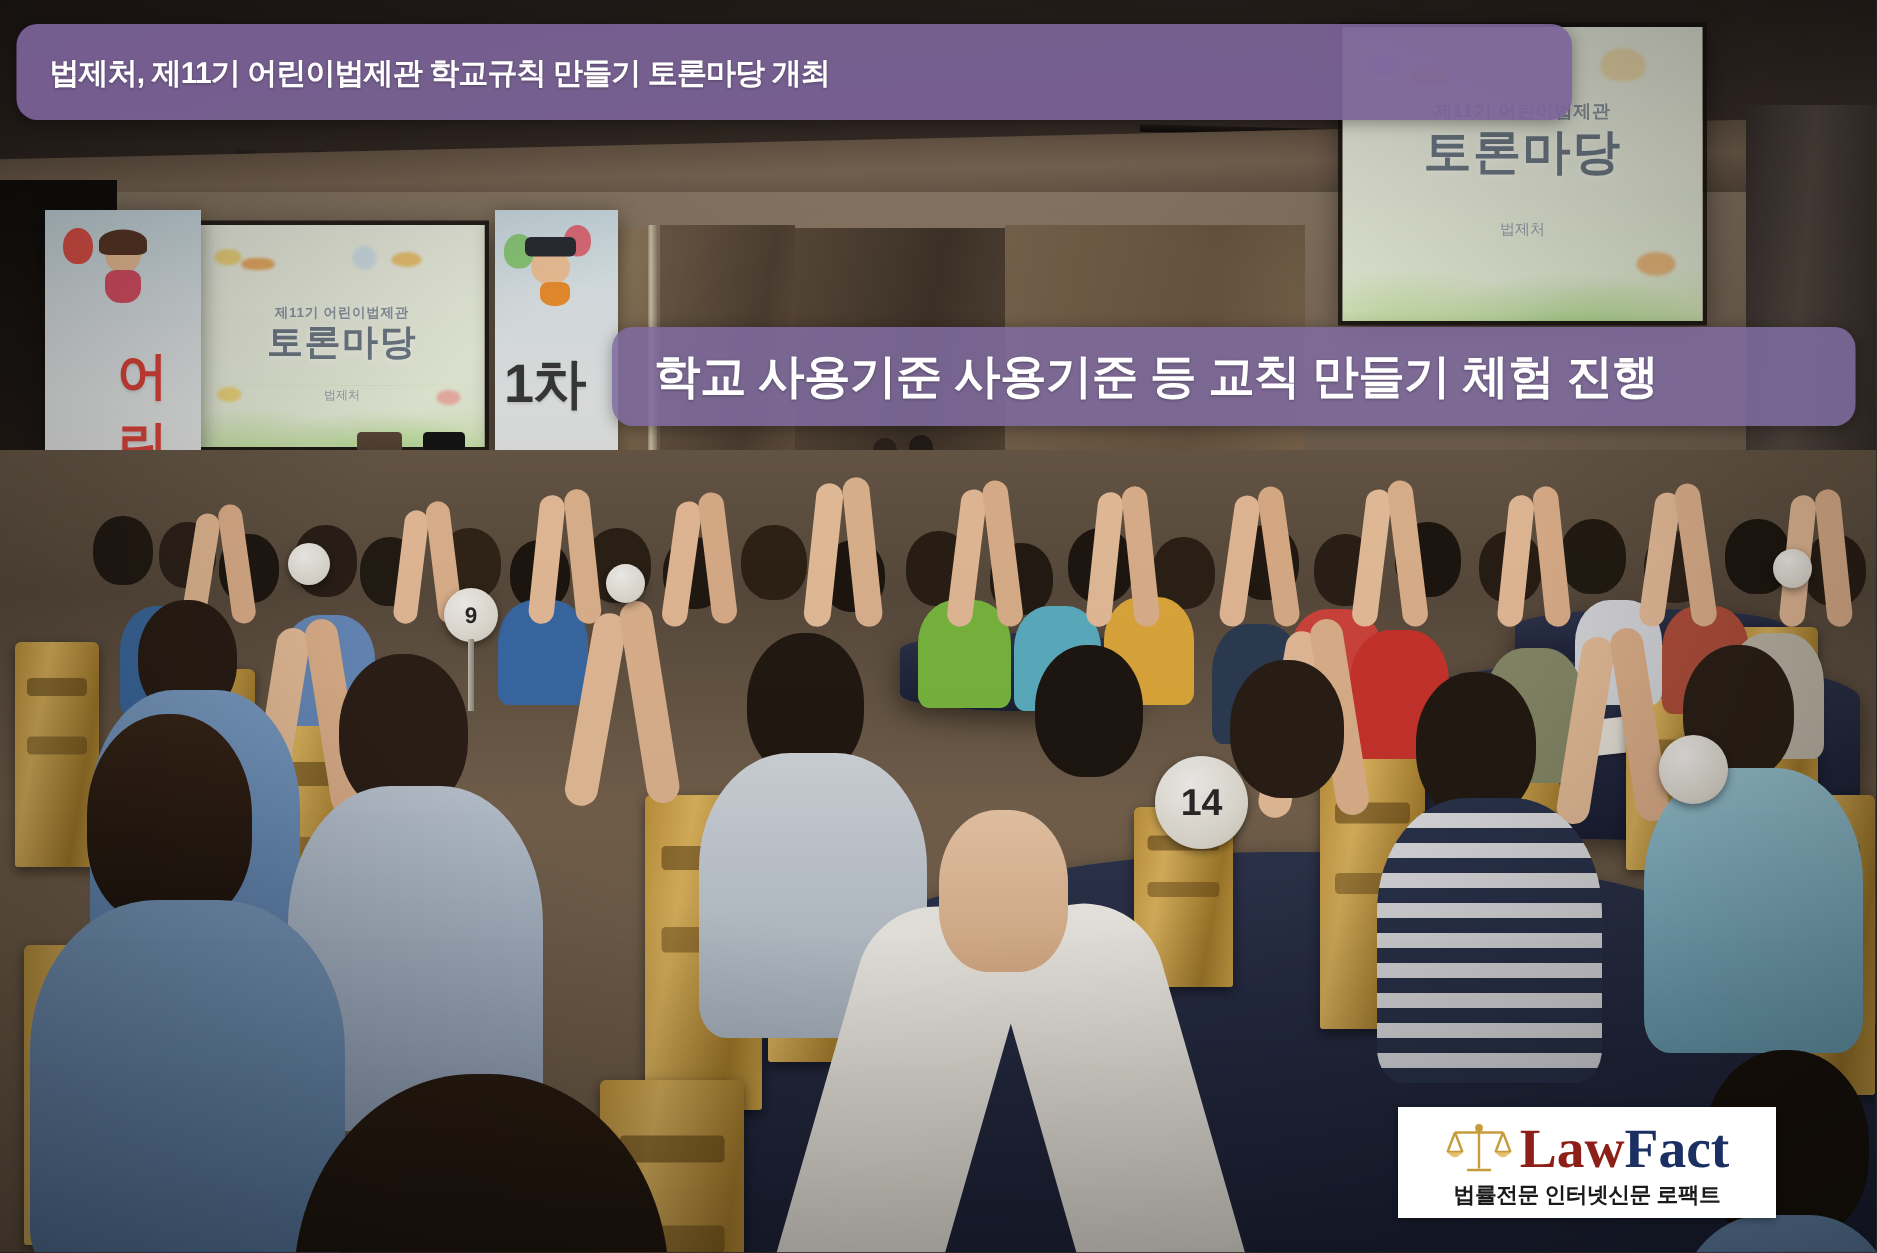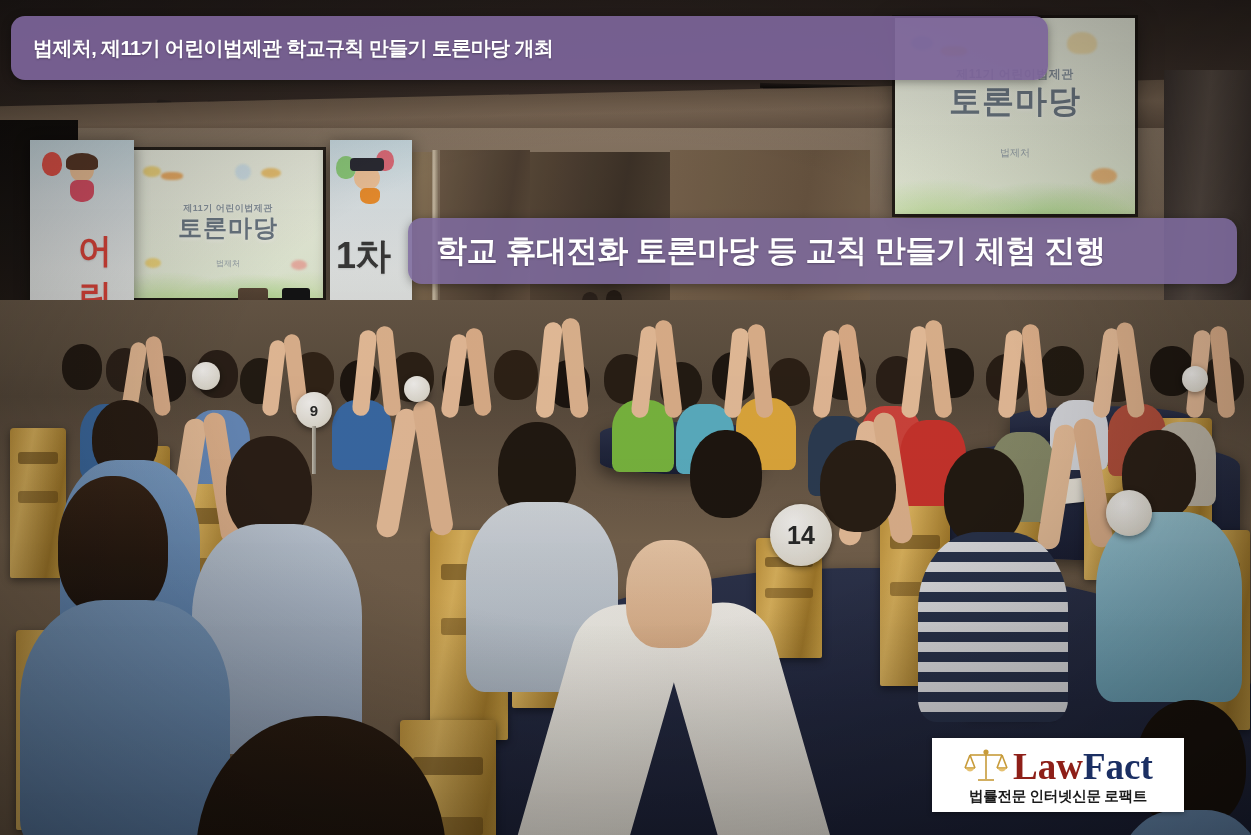--- a/index.html
+++ b/index.html
@@ -435,21 +435,21 @@
 
     <div class="warm"></div>
     <div class="vignette"></div>
   </div>
 
   <div class="capbar" id="cap-top">
     <span>법제처, 제11기 어린이법제관 학교규칙 만들기 토론마당 개최</span>
   </div>
 
   <div class="capbar" id="cap-second">
-    <span>학교 휴대전화 토론마당 등 교칙 만들기 체험 진행</span>
+    <span>학교 사용기준 사용기준 등 교칙 만들기 체험 진행</span>
   </div>
 
   <div id="logo">
     <div class="logo-row">
       <svg class="scales" viewBox="0 0 46 40" aria-hidden="true">
         <g fill="none" stroke="#c79b3a" stroke-width="1.6">
           <line x1="23" y1="6" x2="23" y2="33"></line>
           <line x1="7" y1="9" x2="39" y2="9"></line>
           <line x1="7" y1="9" x2="2" y2="22"></line>
           <line x1="7" y1="9" x2="12" y2="22"></line>

